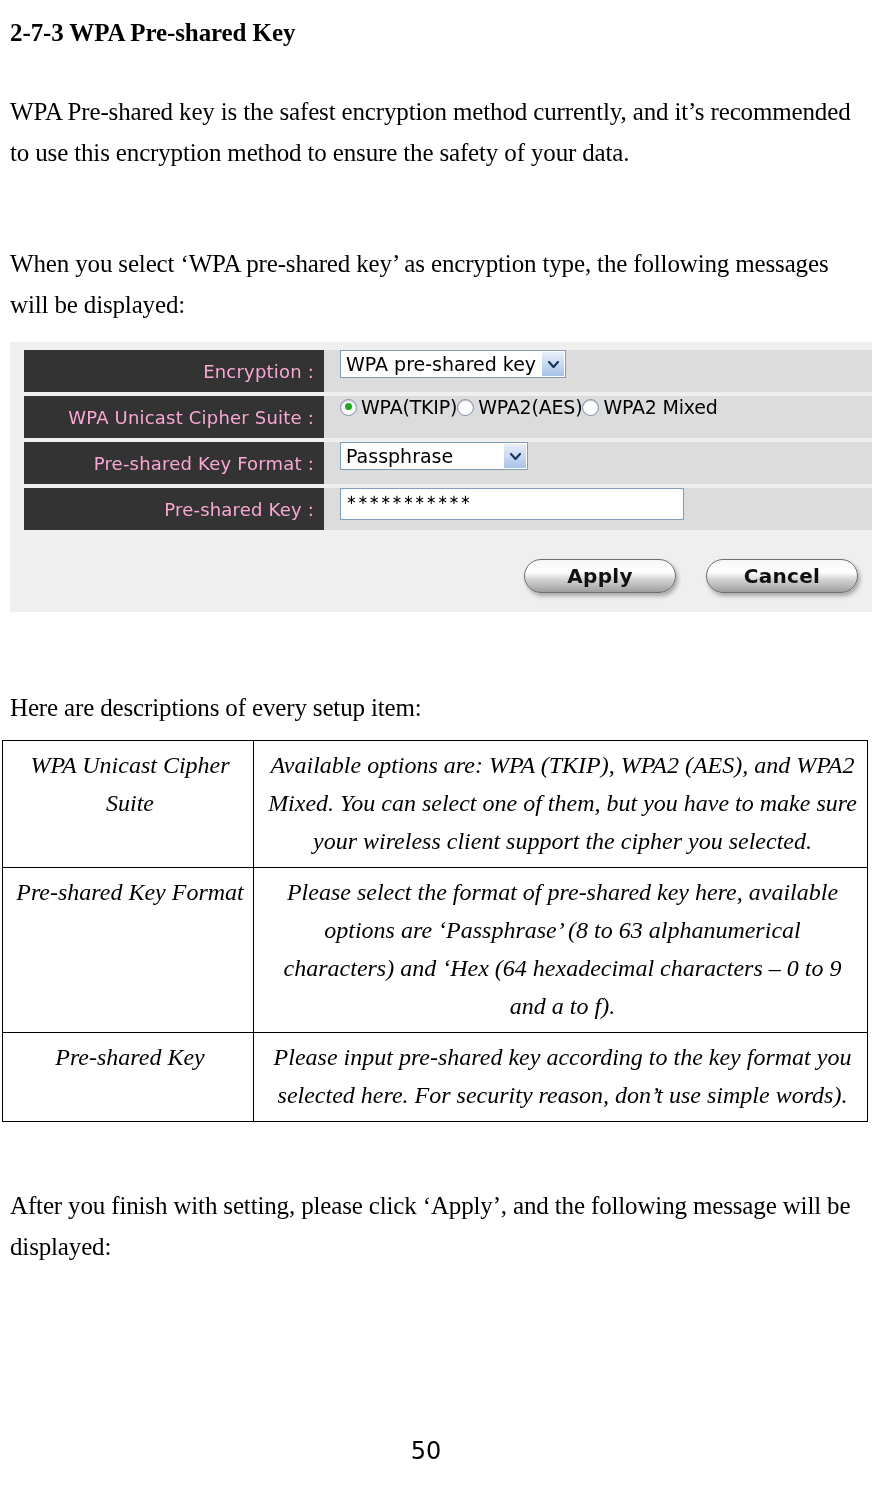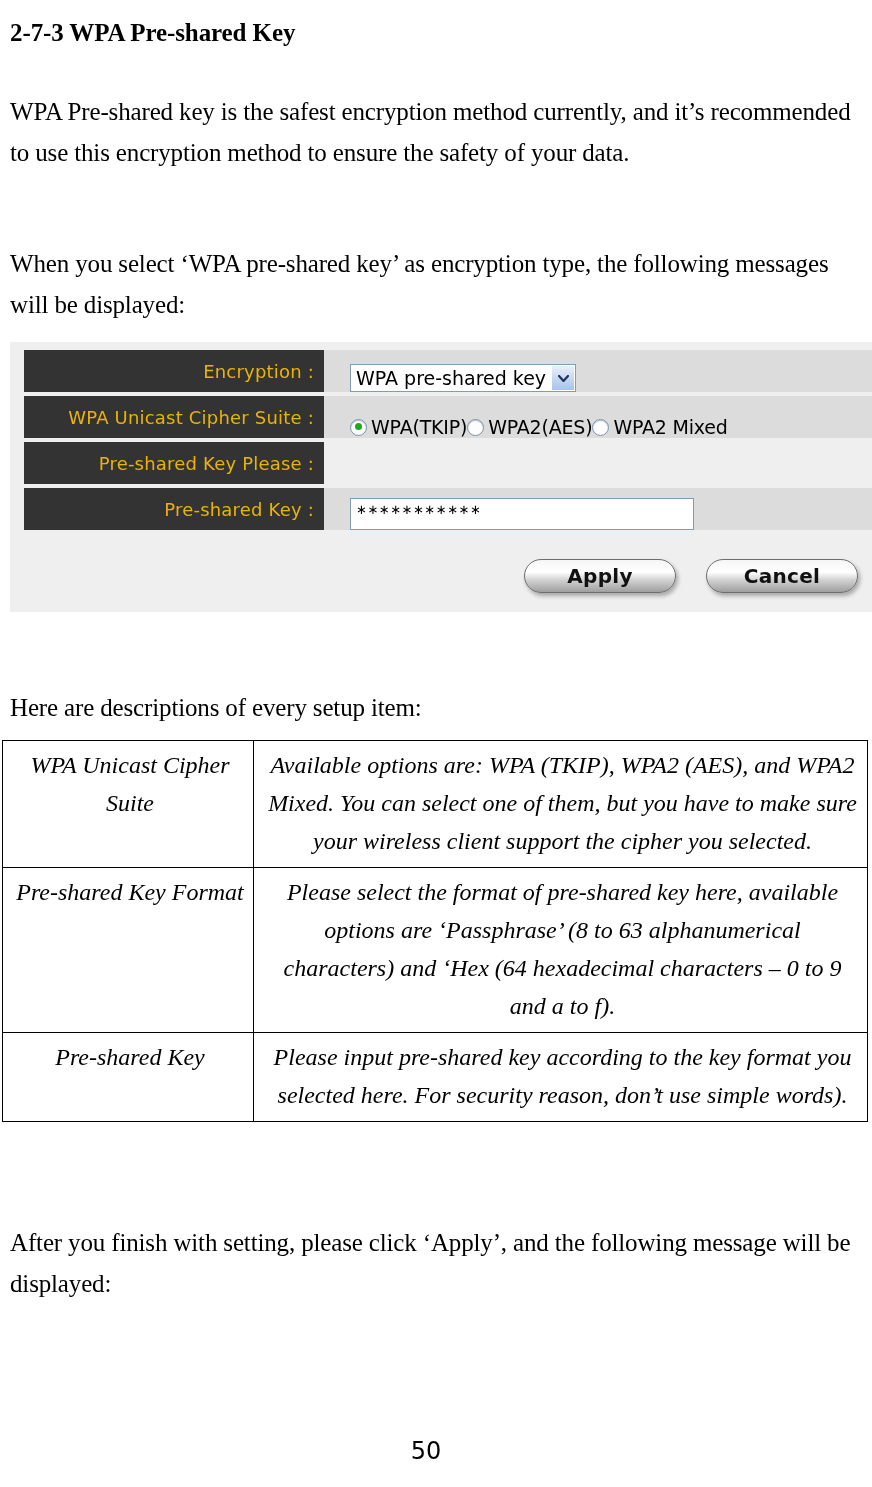--- a/index.html
+++ b/index.html
@@ -40,21 +40,21 @@
     left: 10px;
     font-size: 25px;
     line-height: 41px;
     width: 858px;
     letter-spacing: -0.15px;
   }
 
   .para-1 { top: 66px; }
   .para-2 { top: 218px; }
   .para-3 { top: 662px; }
-  .para-4 { top: 1197px; }
+  .para-4 { top: 1160px; }
 
   
   .shot {
     position: absolute;
     left: 10px;
     top: 342px;
     width: 862px;
     height: 270px;
     background: #efefef;
     box-sizing: border-box;
@@ -68,36 +68,36 @@
     align-items: stretch;
     height: 42px;
     margin-bottom: 4px;
   }
 
   .shot-row .lbl {
     width: 300px;
     flex: 0 0 300px;
     margin-left: 14px;
     background: #333333;
-    color: #eab308;
+    color: #f9a8d4;
     font-size: 18px;
     display: flex;
     align-items: center;
     justify-content: flex-end;
     padding-right: 10px;
     box-sizing: border-box;
     letter-spacing: 0.2px;
   }
 
   .shot-row .fld {
     flex: 1 1 auto;
     background: #dcdcdc;
     display: flex;
-    align-items: flex-end;
-    padding-left: 26px;
+    align-items: flex-start;
+    padding-left: 16px;
     box-sizing: border-box;
   }
 
   
   .sel {
     display: inline-flex;
     align-items: center;
     background: #ffffff;
     border: 1px solid #7f9db9;
     height: 28px;
@@ -276,21 +276,31 @@
           </div>
           <div class="radio-item">
             <span class="radio-dot"></span>
             <span class="radio-label">WPA2 Mixed</span>
           </div>
         </div>
       </div>
     </div>
 
     <div class="shot-row">
-      <div class="lbl">Pre-shared Key Please :</div>
+      <div class="lbl">Pre-shared Key Format :</div>
+      <div class="fld">
+        <div class="sel wide">
+          <span class="sel-text">Passphrase</span>
+          <span class="sel-arrow">
+            <svg width="11" height="7" viewBox="0 0 11 7">
+                <path d="M1 1 L5.5 6 L10 1" fill="none" stroke="#17365d" stroke-width="2.2" stroke-linecap="square"></path>
+              </svg>
+          </span>
+        </div>
+      </div>
     </div>
 
     <div class="shot-row">
       <div class="lbl">Pre-shared Key :</div>
       <div class="fld">
         <div class="txtbox">∗∗∗∗∗∗∗∗∗∗∗</div>
       </div>
     </div>
 
     <div class="btn-bar">

